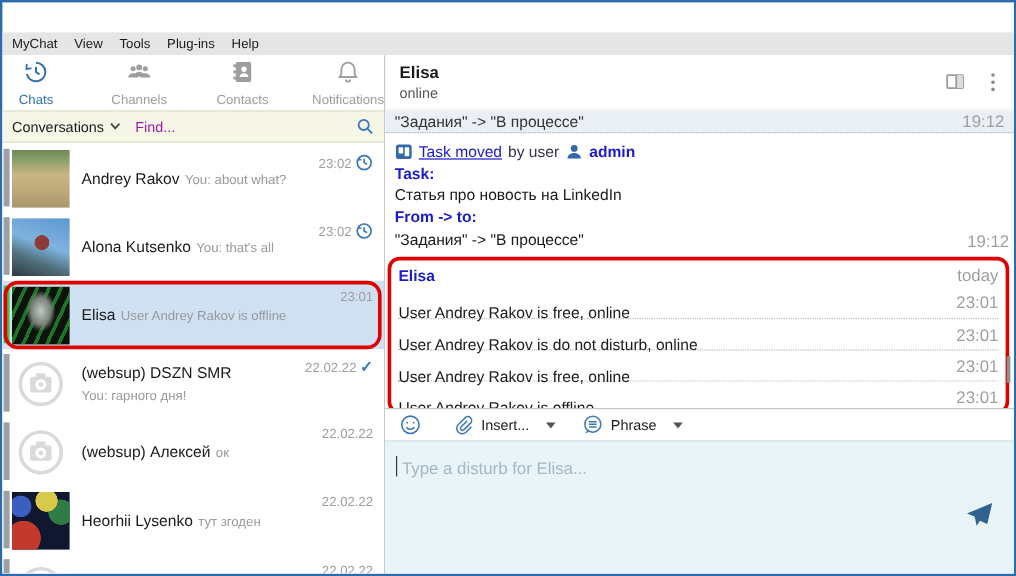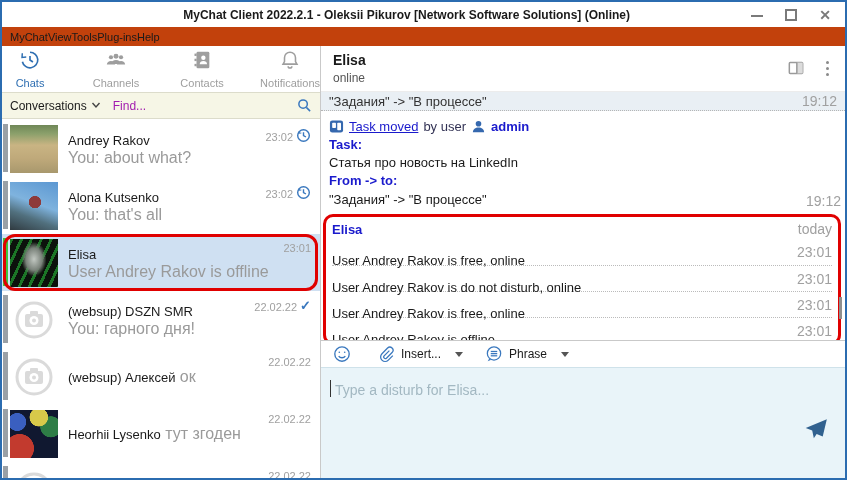--- a/index.html
+++ b/index.html
@@ -9,21 +9,21 @@
   
   .titlebar { position:absolute; left:0; top:0; right:0; height:25px; background:#fff; display:flex; align-items:center; }
   .title-text { flex:1; text-align:center; font-size:12px; font-weight:bold; color:#1a1a1a; padding-left:60px; }
   .win-controls { display:flex; align-items:center; gap:22px; padding-right:14px; }
   .wc { width:12px; height:12px; position:relative; cursor:pointer; }
   .wc-min::after { content:""; position:absolute; left:0; right:0; top:6px; border-top:2px solid #7a7a7a; }
   .wc-max::after { content:""; position:absolute; inset:0; border:2px solid #7a7a7a; }
   .wc-close { font-size:14px; font-weight:bold; color:#7a7a7a; line-height:12px; width:auto; }
 
   
-  .menubar { position:absolute; left:0; top:25px; right:0; height:19px; background:#c2410c; display:flex; align-items:center; padding-left:8px; }
+  .menubar { position:absolute; left:0; top:25px; right:0; height:19px; background:#e5e5e5; display:flex; align-items:center; padding-left:8px; gap:14px; }
   .menu-item { font-size:11px; color:#1a1a1a; cursor:pointer; }
 
   
   .sidebar { position:absolute; left:0; top:44px; width:318px; bottom:0; background:#fff; }
   .tabsrow { height:46px; display:flex;gap:30px; }
   .tab { flex:1; display:flex; flex-direction:column; align-items:center; justify-content:center; gap:2px; color:#9e9e9e; cursor:pointer; }
   .tab.active { color:#2f6fb2; }
   .tab svg { width:22px; height:22px; }
   .tab-label { font-size:11px; }
 
@@ -41,21 +41,21 @@
   .conv-strip.online { background:#3ec43e; }
   .conv-avatar { margin-left:8px; width:48px; height:48px; flex:0 0 48px; background:#fff; overflow:hidden; }
   .conv-avatar svg { display:none; width:48px; height:48px; }
   .avatar--camera-placeholder svg { display:block; }
   .avatar--photo-monument { background:linear-gradient(180deg,#6f8757 0%,#8ba06b 18%,#c9b483 42%,#bfa97a 70%,#a8986d 100%); }
   .avatar--photo-person-lake { background-image:radial-gradient(circle at 52% 42%, #8e3a3a 0 16%, rgba(0,0,0,0) 17%), linear-gradient(200deg,#5b97d2 0%,#7fb3de 45%,#51707e 70%,#303a40 100%); }
   .avatar--shodan { background-color:#0c120c; background-image:radial-gradient(ellipse 42% 58% at 50% 42%, #c2c8c2 0%, #7a827a 40%, rgba(20,30,20,0) 62%), repeating-linear-gradient(115deg, rgba(40,200,60,.55) 0 3px, rgba(10,20,10,0) 3px 9px); }
   .avatar--abstract { background-color:#101830; background-image:radial-gradient(circle at 20% 80%, #c23a2e 0 26%, rgba(0,0,0,0) 27%), radial-gradient(circle at 60% 15%, #d8c94a 0 18%, rgba(0,0,0,0) 19%), radial-gradient(circle at 85% 35%, #2e7d46 0 20%, rgba(0,0,0,0) 21%), radial-gradient(circle at 15% 25%, #3a5fc0 0 16%, rgba(0,0,0,0) 17%); }
   .conv-main { margin-left:10px; flex:1; min-width:0; padding-right:68px; }
   .conv-name { font-size:13px; color:#1a1a1a; white-space:nowrap; overflow:hidden; }
-  .conv-preview { font-size:16px; color:#9a9a9a; margin-top:4px; white-space:nowrap; overflow:hidden; }
+  .conv-preview { font-size:11px; color:#9a9a9a; margin-top:4px; white-space:nowrap; overflow:hidden; }
   .conv-meta { position:absolute; right:9px; top:8px; text-align:right; display:flex; flex-direction:row; align-items:flex-end; gap:3px; }
   .conv-time { font-size:11px; color:#a0a0a0; }
   .icon-clock svg { width:15px; height:15px; display:block; }
   .icon-check { font-size:13px; font-weight:bold; color:#3a78be; line-height:14px; }
 
   
   .chat { position:absolute; left:318px; top:44px; right:0; bottom:0; border-left:1px solid #c9c9c9; background:#fff; }
   .chat-header { height:46px; position:relative; border-bottom:1px solid #ececec; }
   .chat-title { position:absolute; left:12px; top:6px; font-size:14px; font-weight:bold; color:#1a1a1a; }
   .chat-status { position:absolute; left:12px; top:25px; font-size:12px; color:#555; }
@@ -99,28 +99,20 @@
   .input-cursor { position:absolute; left:9px; top:12px; width:1px; height:17px; background:#333; }
   .input-placeholder { position:absolute; left:14px; top:14px; font-size:14px; color:#a3b8c2; }
   .send-icon { position:absolute; right:16px; top:48px; cursor:pointer; }
   .send-icon svg { width:26px; height:26px; display:block; }
 </style>
 </head>
 <body>
 
 <div class="window">
 
-  <div class="titlebar">
-    <div class="title-text">MyChat Client 2022.2.1 - Oleksii Pikurov [Network Software Solutions] (Online)</div>
-    <div class="win-controls">
-      <span class="wc wc-min"></span>
-      <span class="wc wc-max"></span>
-      <span class="wc wc-close">✕</span>
-    </div>
-  </div>
 
   <div class="menubar">
     <span class="menu-item">MyChat</span>
     <span class="menu-item">View</span>
     <span class="menu-item">Tools</span>
     <span class="menu-item">Plug-ins</span>
     <span class="menu-item">Help</span>
   </div>
 
   <div class="sidebar">

